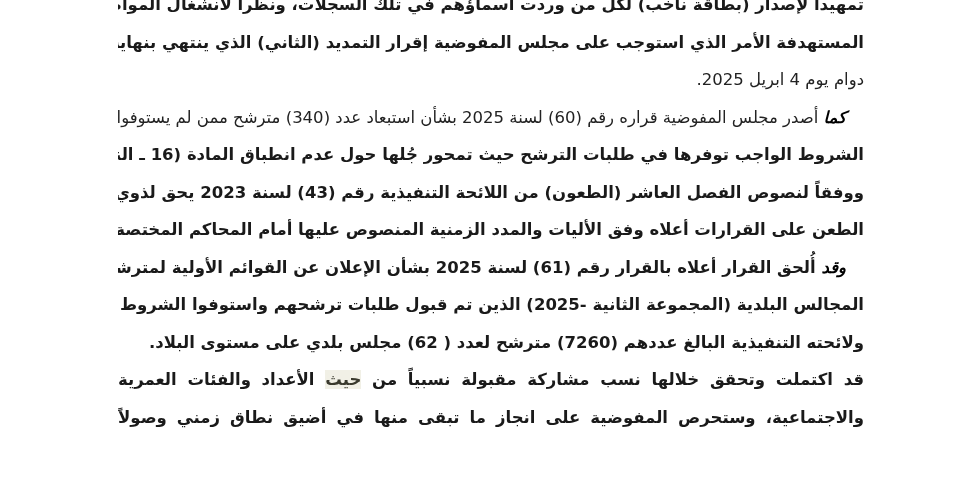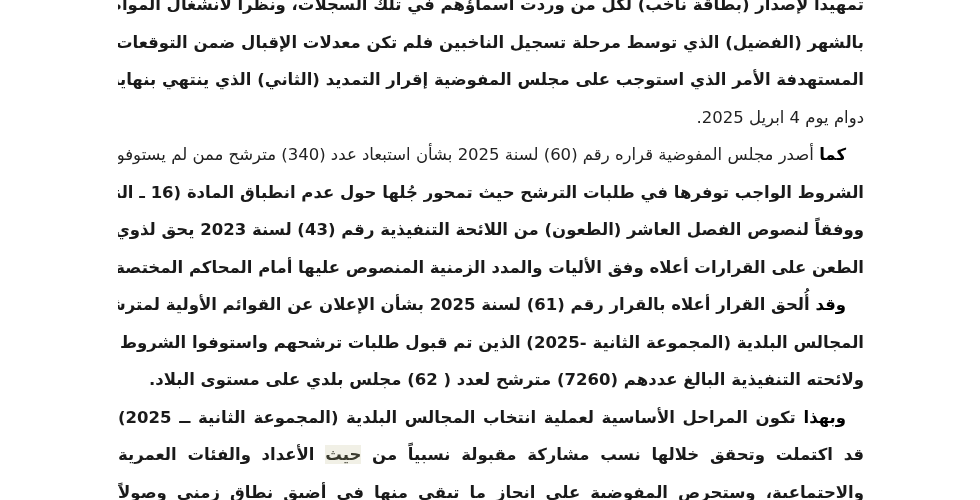--- a/index.html
+++ b/index.html
@@ -42,51 +42,50 @@
     .line.first {
       padding-right: 18px;
     }
     .line.thin {
       font-weight: normal;
       color: #222;
     }
     .lead {
       font-weight: bold;
       color: #000;
+      font-style: italic;
     }
     .hl {
       background: #f1f0e6;
       color: #3a3a2e;
     }
   </style>
 </head>
 <body>
 
 <div class="page">
 
   <div class="para">
     <span class="line">تمهيداً لإصدار (بطاقة ناخب) لكل من وردت أسماؤهم في تلك السجلات، ونظراً لانشغال المواطنين</span>
-    <span class="line">بالشهر (الفضيل) الذي توسط مرحلة تسجيل الناخبين فلم تكن معدلات الإقبال ضمن التوقعات</span>
     <span class="line">المستهدفة الأمر الذي استوجب على مجلس المفوضية إقرار التمديد (الثاني) الذي ينتهي بنهاية</span>
     <span class="line last thin">دوام يوم 4 ابريل 2025.</span>
   </div>
 
   <div class="para">
     <span class="line first thin"><span class="lead">كما</span> <span>أصدر مجلس المفوضية قراره رقم (60) لسنة 2025 بشأن استبعاد عدد (340) مترشح ممن لم يستوفوا</span></span>
     <span class="line">الشروط الواجب توفرها في طلبات الترشح حيث تمحور جُلها حول عدم انطباق المادة (16 ـ النقطة 7)</span>
     <span class="line">ووفقاً لنصوص الفصل العاشر (الطعون) من اللائحة التنفيذية رقم (43) لسنة 2023 يحق لذوي المصلحة</span>
     <span class="line last">الطعن على القرارات أعلاه وفق الأليات والمدد الزمنية المنصوص عليها أمام المحاكم المختصة.</span>
   </div>
 
   <div class="para">
     <span class="line first"><span class="lead">وقد</span> <span>أُلحق القرار أعلاه بالقرار رقم (61) لسنة 2025 بشأن الإعلان عن القوائم الأولية لمترشحي انتخابات</span></span>
     <span class="line">المجالس البلدية (المجموعة الثانية -2025) الذين تم قبول طلبات ترشحهم واستوفوا الشروط الواردة بالقانون</span>
     <span class="line last">ولائحته التنفيذية البالغ عددهم (7260) مترشح لعدد ( 62) مجلس بلدي على مستوى البلاد.</span>
   </div>
 
   <div class="para">
-    <span class="line first"><span class="lead">وبهذا</span> <span>تكون المراحل الأساسية لعملية انتخاب المجالس البلدية (المجموعة الثانية ــ 2025)</span></span>
     <span class="line" id="hl-line">قد اكتملت وتحقق خلالها نسب مشاركة مقبولة نسبياً من <span class="hl">حيث</span> الأعداد والفئات العمرية</span>
     <span class="line">والاجتماعية، وستحرص المفوضية على انجاز ما تبقى منها في أضيق نطاق زمني وصولاً</span>
 
   </div>
 
 </div>
 
 </body></html>

